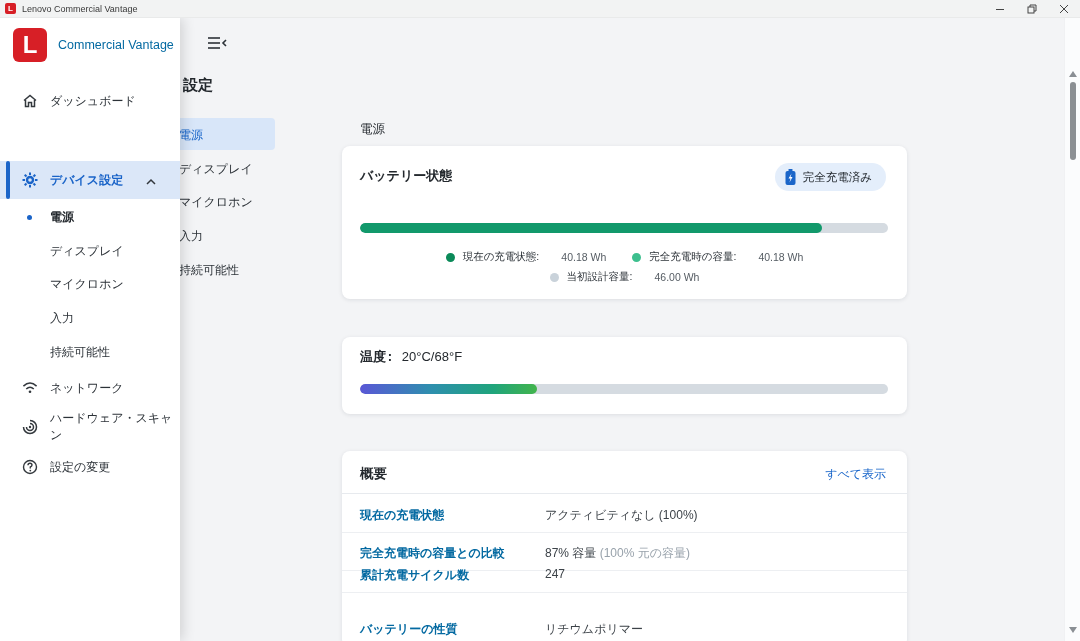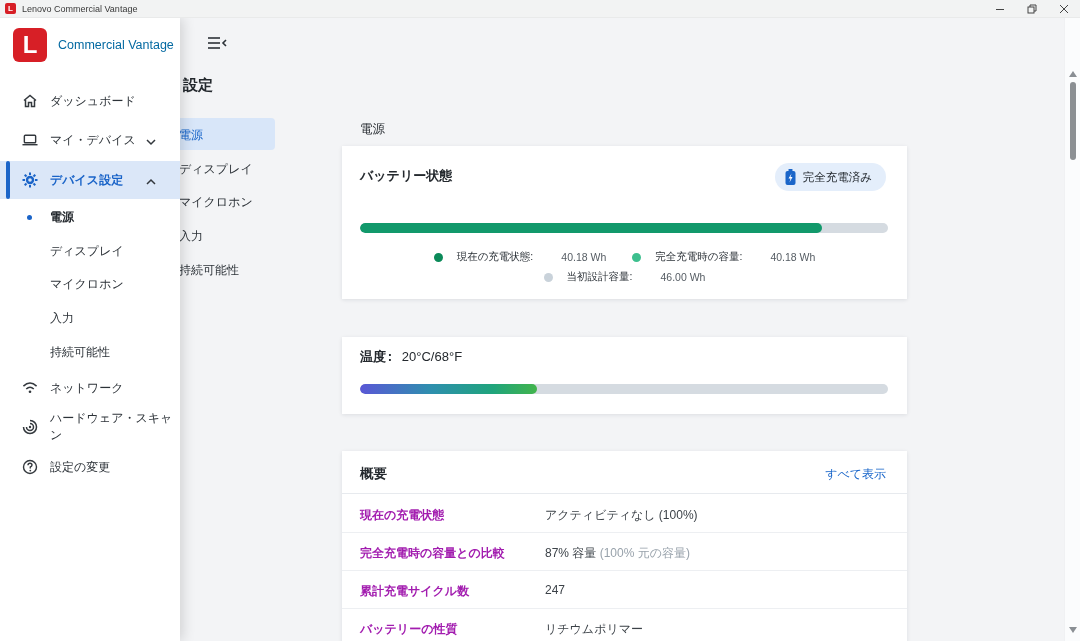--- a/index.html
+++ b/index.html
@@ -38,21 +38,21 @@
   .subnav-item { position:absolute; left:179px; font-size:12px; color:#2c3238; }
   .subnav-pill {
     position:absolute; left:158px; top:118px; width:117px; height:32px;
     background:#d8e6f9; border-radius:4px;
   }
   .subnav-selected { position:absolute; left:179px; top:127px; font-size:12px; color:#1563c9; }
   
   .section-label { position:absolute; left:360px; top:121px; font-size:12.5px; color:#24292e; }
   .card {
     position:absolute; left:342px; width:565px; background:#fff;
-    border-radius:0; box-shadow:0 1px 4px rgba(20,30,50,.10);
+    border-radius:8px; box-shadow:0 1px 4px rgba(20,30,50,.10);
   }
   .card-battery { top:146px; height:153px; }
   .card-temp    { top:337px; height:77px; }
   .card-overview{ top:451px; height:196px; }
   .bat-title { position:absolute; left:18px; top:21px; font-size:13px; font-weight:bold; }
   .bat-badge {
     position:absolute; right:21px; top:17px; height:28px;
     background:#e4eefb; border-radius:14px; display:flex; align-items:center;
     padding:0 14px 0 10px; gap:7px;
   }
@@ -61,31 +61,31 @@
     position:absolute; left:18px; right:19px; height:10px;
     background:#d5dbe1; border-radius:5px; overflow:hidden;
   }
   .progress .fill { height:100%; border-radius:5px; }
   .bat-bar { top:77px; }
   .bat-fill { background:#12996b; }
   .temp-bar { top:47px; }
   .temp-fill { background:linear-gradient(90deg,#5a57d6 0%,#2e8fae 40%,#1fa47c 75%,#42b44c 100%); }
   .legend-row { position:absolute; left:0; right:0; display:flex; justify-content:center; gap:26px; }
   .legend-row1 { top:104px; } .legend-row2 { top:124px; }
-  .legend-item { display:flex; align-items:center; gap:14px; font-size:10.5px; color:#2d3339; }
+  .legend-item { display:flex; align-items:center; gap:8px; font-size:10.5px; color:#2d3339; }
   .legend-dot { width:9px; height:9px; border-radius:50%; }
   .legend-val { color:#555c63; margin-left:14px; }
   .temp-line { position:absolute; left:18px; top:11px; font-size:13px; }
   .temp-label { font-weight:bold; margin-right:8px;font-family:Liberation Mono, monospace; }
   .ov-header { position:absolute; left:0; right:0; top:0; height:43px; border-bottom:1px solid #e7eaee; }
   .ov-title { position:absolute; left:18px; top:14px; font-size:13.5px; font-weight:bold; }
   .ov-link { position:absolute; right:21px; top:15px; font-size:12px; color:#1563c9; cursor:pointer; }
   .ov-row { position:absolute; left:0; right:0; height:38px; border-bottom:1px solid #edeff2; }
   .ov-row:nth-of-type(5){ border-bottom:none; }
-  .ov-label { position:absolute; left:18px; top:12px; font-size:12px; font-weight:bold; color:#a21caf; }
+  .ov-label { position:absolute; left:18px; top:12px; font-size:12px; font-weight:bold; color:#0369a1; }
   .ov-value { position:absolute; left:203px; top:12px; font-size:12px; color:#3c4248; }
   .ov-muted { color:#98a2ab;margin-top:20px; }
   
   .sidebar {
     position:absolute; left:0; top:18px; bottom:0; width:180px;
     background:#fff; z-index:20; box-shadow:3px 0 12px rgba(0,0,0,.14);
   }
   .brand { position:absolute; left:13px; top:10px; display:flex; align-items:center; gap:11px; }
   .brand-logo {
     width:34px; height:34px; background:#d71f26; border-radius:6px;
@@ -197,21 +197,21 @@
     <div class="ov-link">すべて表示</div>
   </div>
   <div class="ov-row" style="top:44px">
     <div class="ov-label">現在の充電状態</div>
     <div class="ov-value"><span>アクティビティなし (100%)</span></div>
   </div>
   <div class="ov-row" style="top:82px">
     <div class="ov-label">完全充電時の容量との比較</div>
     <div class="ov-value"><span>87% 容量</span> <span class="ov-muted">(100% 元の容量)</span></div>
   </div>
-  <div class="ov-row" style="top:120px">
+  <div class="ov-row" style="top:104px">
     <div class="ov-label">累計充電サイクル数</div>
     <div class="ov-value"><span>247</span></div>
   </div>
   <div class="ov-row" style="top:158px">
     <div class="ov-label">バッテリーの性質</div>
     <div class="ov-value"><span>リチウムポリマー</span></div>
   </div>
 </div>
 
 <div class="sidebar">
@@ -227,34 +227,20 @@
   <div class="nav-item" style="top:69px">
     <span class="nav-icon">
       <svg width="16" height="16" viewBox="0 0 16 16">
           <path d="M2 7.5 L8 2.5 L14 7.5" fill="none" stroke="#33383d" stroke-width="1.5"></path>
           <path d="M3.5 7 V13.5 H6.5 V9.5 H9.5 V13.5 H12.5 V7" fill="none" stroke="#33383d" stroke-width="1.5"></path>
         </svg>
     </span>
     <span class="nav-label">ダッシュボード</span>
   </div>
 
-  <div class="nav-item" style="top:108px">
-    <span class="nav-icon">
-      <svg width="17" height="16" viewBox="0 0 17 16">
-          <rect x="2.5" y="3" width="12" height="8" rx="1" fill="none" stroke="#33383d" stroke-width="1.5"></rect>
-          <line x1="0.5" y1="13" x2="16.5" y2="13" stroke="#33383d" stroke-width="1.5"></line>
-        </svg>
-    </span>
-    <span class="nav-label">マイ・デバイス</span>
-    <span class="nav-chevron">
-      <svg width="12" height="12" viewBox="0 0 12 12">
-          <polyline points="2,4 6,8 10,4" fill="none" stroke="#33383d" stroke-width="1.5"></polyline>
-        </svg>
-    </span>
-  </div>
 
   <div class="nav-item" style="top:148px">
     <span class="nav-icon">
       <svg width="16" height="16" viewBox="0 0 16 16">
         <g stroke="#1a64c8" stroke-width="2">
           <line x1="8" y1="0.5" x2="8" y2="3"></line>
             <line x1="8" y1="13" x2="8" y2="15.5"></line>
           <line x1="0.5" y1="8" x2="3" y2="8"></line>
             <line x1="13" y1="8" x2="15.5" y2="8"></line>
           <line x1="2.7" y1="2.7" x2="4.5" y2="4.5"></line>

